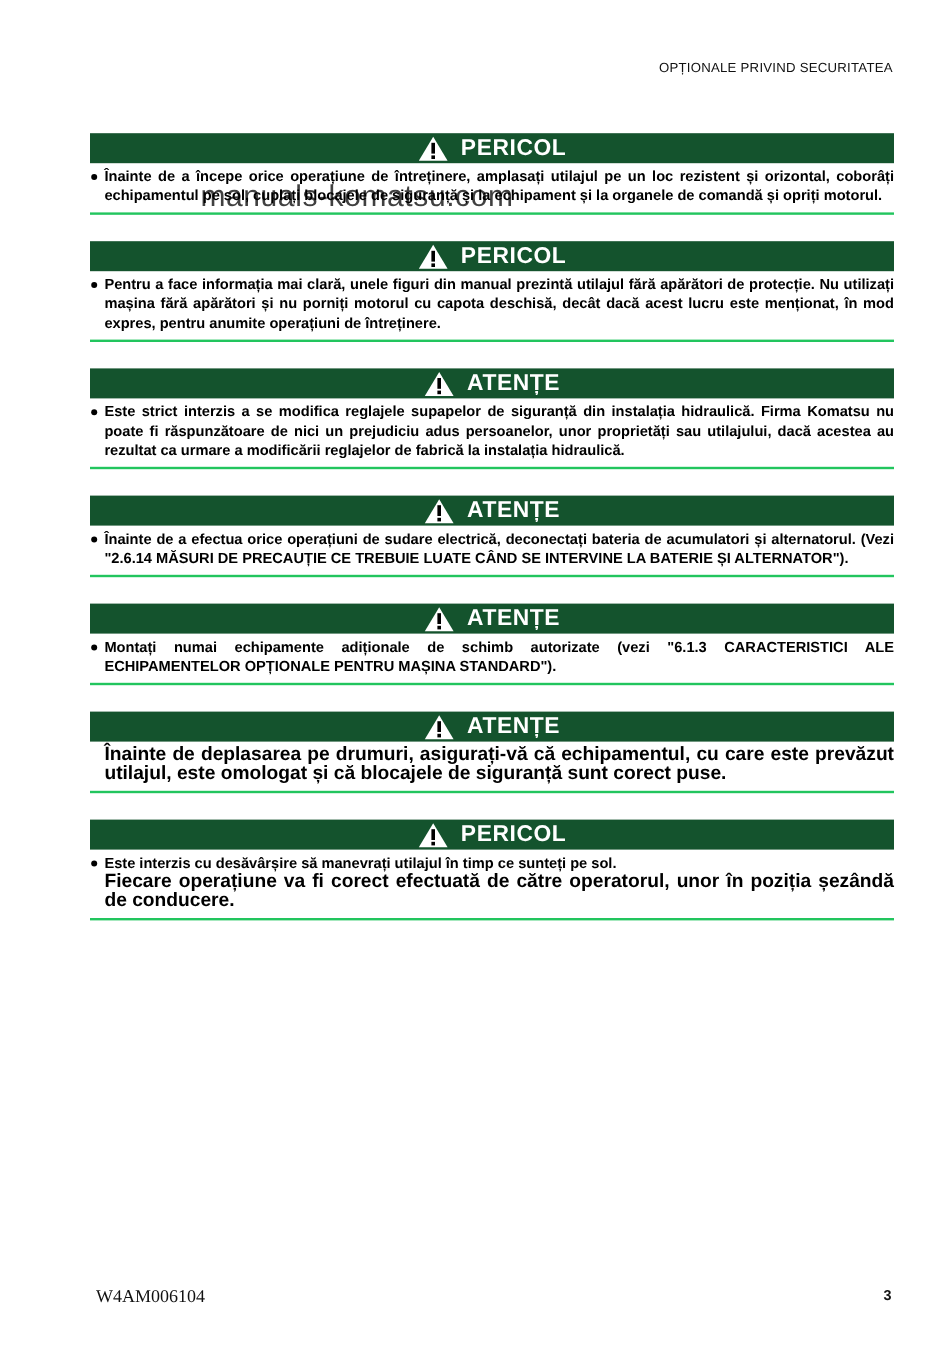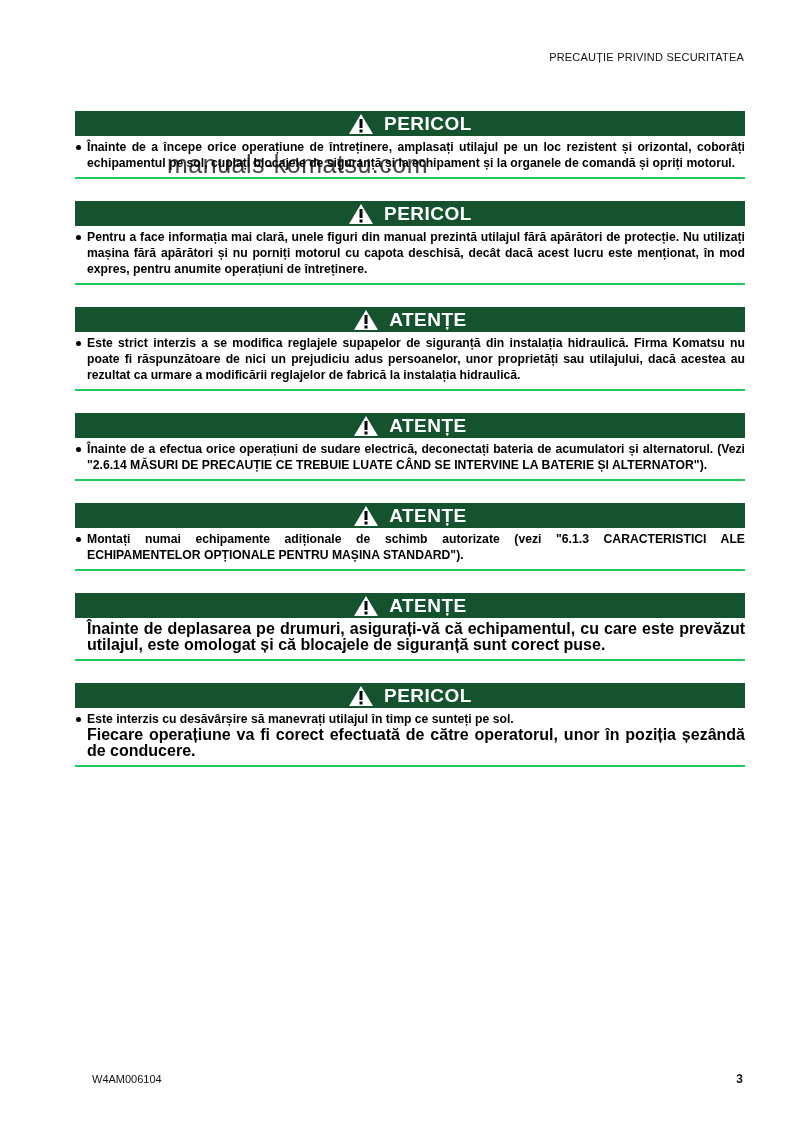--- a/index.html
+++ b/index.html
@@ -89,40 +89,41 @@
       top: 14px;
       font-size: 25px;
       font-weight: normal;
       color: rgba(0,0,0,0.75);
       letter-spacing: 0.5px;
       pointer-events: none;
       white-space: nowrap;
     }
     .footer-code {
       position: absolute;
-      left: 92px;
+      left: 80px;
       top: 1073px;
-      font-size: 11px;
+      font-size: 15px;
       color: #111;
+      font-family: Liberation Serif, serif;
     }
     .footer-page {
       position: absolute;
       right: 50px;
       top: 1072px;
       font-size: 12px;
       font-weight: bold;
       color: #111;
     }
   </style>
 </head>
 <body>
 
 <div>
 
-  <div class="running-header">PRECAUȚIE PRIVIND SECURITATEA</div>
+  <div class="running-header">OPȚIONALE PRIVIND SECURITATEA</div>
 
   <div class="blocks">
 
     <div class="block" style="position:relative;">
       <div class="banner">
         <span class="icon">
           <svg width="26" height="22" viewBox="0 0 26 22">
               <polygon points="13,1 25,21 1,21" fill="#fff"></polygon>
               <rect x="11.5" y="6" width="3" height="9" fill="#000"></rect>
               <rect x="11.5" y="16.5" width="3" height="3" fill="#000"></rect>

